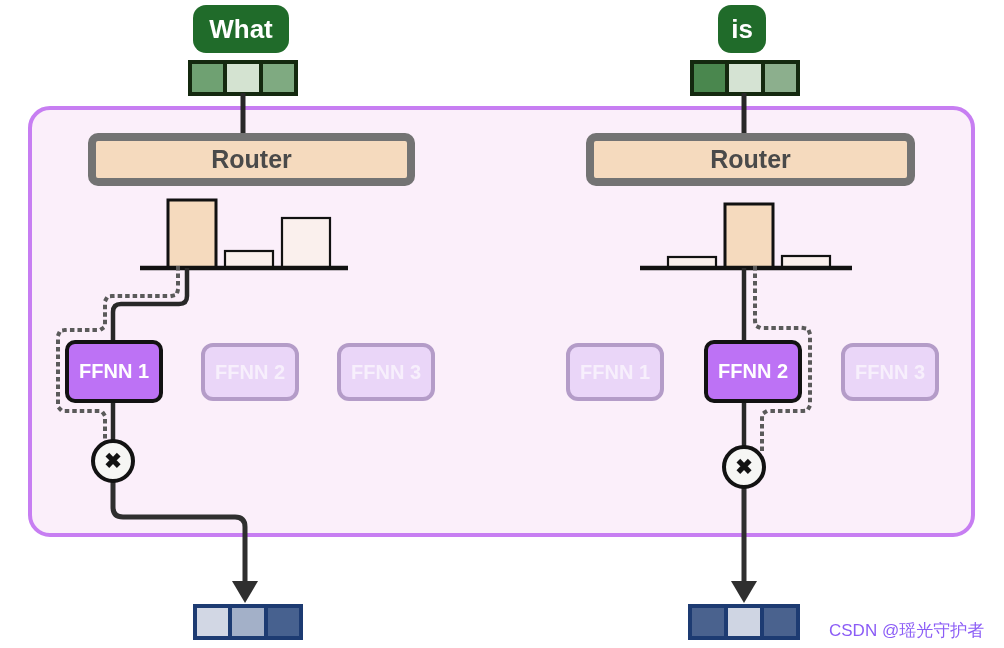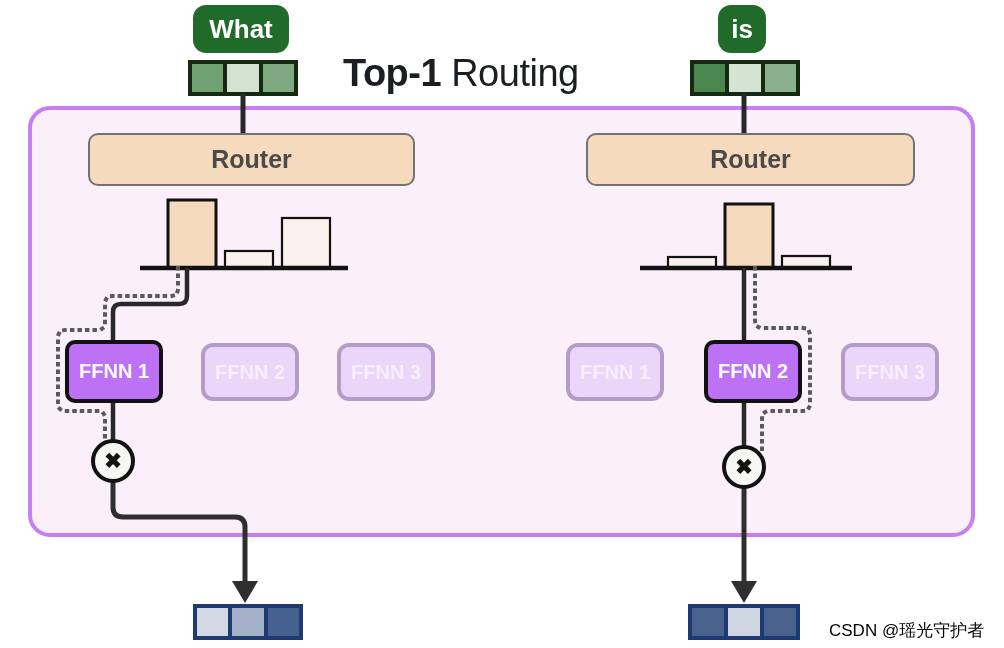--- a/index.html
+++ b/index.html
@@ -42,21 +42,21 @@
   .moe-container {
     position: absolute; left: 28px; top: 106px; width: 947px; height: 431px;
     background: #FBEFFA; border: 4px solid #C77EF2; border-radius: 22px;
     z-index: 0;
   }
   
   .overlay { position: absolute; left: 0; top: 0; z-index: 1; pointer-events: none; }
   
   .router {
     position: absolute; top: 133px; height: 53px;
-    background: #F5DABE; border: 2px solid #737373; border-radius: 10px;
+    background: #F5DABE; border: 8px solid #737373; border-radius: 10px;
     display: flex; align-items: center; justify-content: center;
     font-size: 25px; font-weight: 700; color: #4a4a4a;
     z-index: 2;
   }
   #router-left  { left: 88px;  width: 327px; }
   #router-right { left: 586px; width: 329px; }
   
   .expert {
     position: absolute;
     display: flex; align-items: center; justify-content: center;
@@ -84,21 +84,21 @@
     background: #F6F6F4; border: 4px solid #121212; border-radius: 50%;
     display: flex; align-items: center; justify-content: center;
     font-size: 21px; font-weight: 900; color: #121212;
     z-index: 2;
   }
   #multiply-left  { left: 91px;  top: 439px; }
   #multiply-right { left: 722px; top: 445px; }
   
   .watermark {
     position: absolute; left: 829px; top: 619px;
-    font-size: 17px; color: #000000; white-space: nowrap;
+    font-size: 17px; color: #8b5cf6; white-space: nowrap;
   }
 </style>
 </head>
 <body>
 
 <div class="stage">
 
   <div class="moe-container"></div>
 
   <svg class="overlay" width="1004" height="648" viewBox="0 0 1004 648">
@@ -131,23 +131,20 @@
     <path d="M744,268 V340" stroke="#282828" stroke-width="4.5" fill="none"></path>
 
     <path d="M744,402 V447" stroke="#282828" stroke-width="4.5" fill="none"></path>
 
     <path d="M744,487 V584" stroke="#2f2f2f" stroke-width="5" fill="none"></path>
     <polygon points="731,581 757,581 744,603" fill="#2f2f2f"></polygon>
 
     <path d="M755,268 V320 Q755,328 763,328 H802 Q810,328 810,336 V403 Q810,411 802,411 H770 Q762,411 762,419 V449" stroke="#5a5a5a" stroke-width="4" fill="none" stroke-dasharray="0.5 7" stroke-linecap="square"></path>
   </svg>
 
-  <div class="title">
-    <span class="b">Top-1</span><span class="r"> Routing</span>
-  </div>
 
   <div class="token-label" id="token-label-what">What</div>
   <div class="token-label" id="token-label-is">is</div>
 
   <div class="vector green" id="embedding-what">
       <div class="cell" style="background: rgb(111, 161, 114);"></div>
       <div class="cell" style="background: rgb(212, 227, 209);"></div>
       <div class="cell" style="background: rgb(127, 170, 129);"></div>
     </div>
   <div class="vector green" id="embedding-is">

